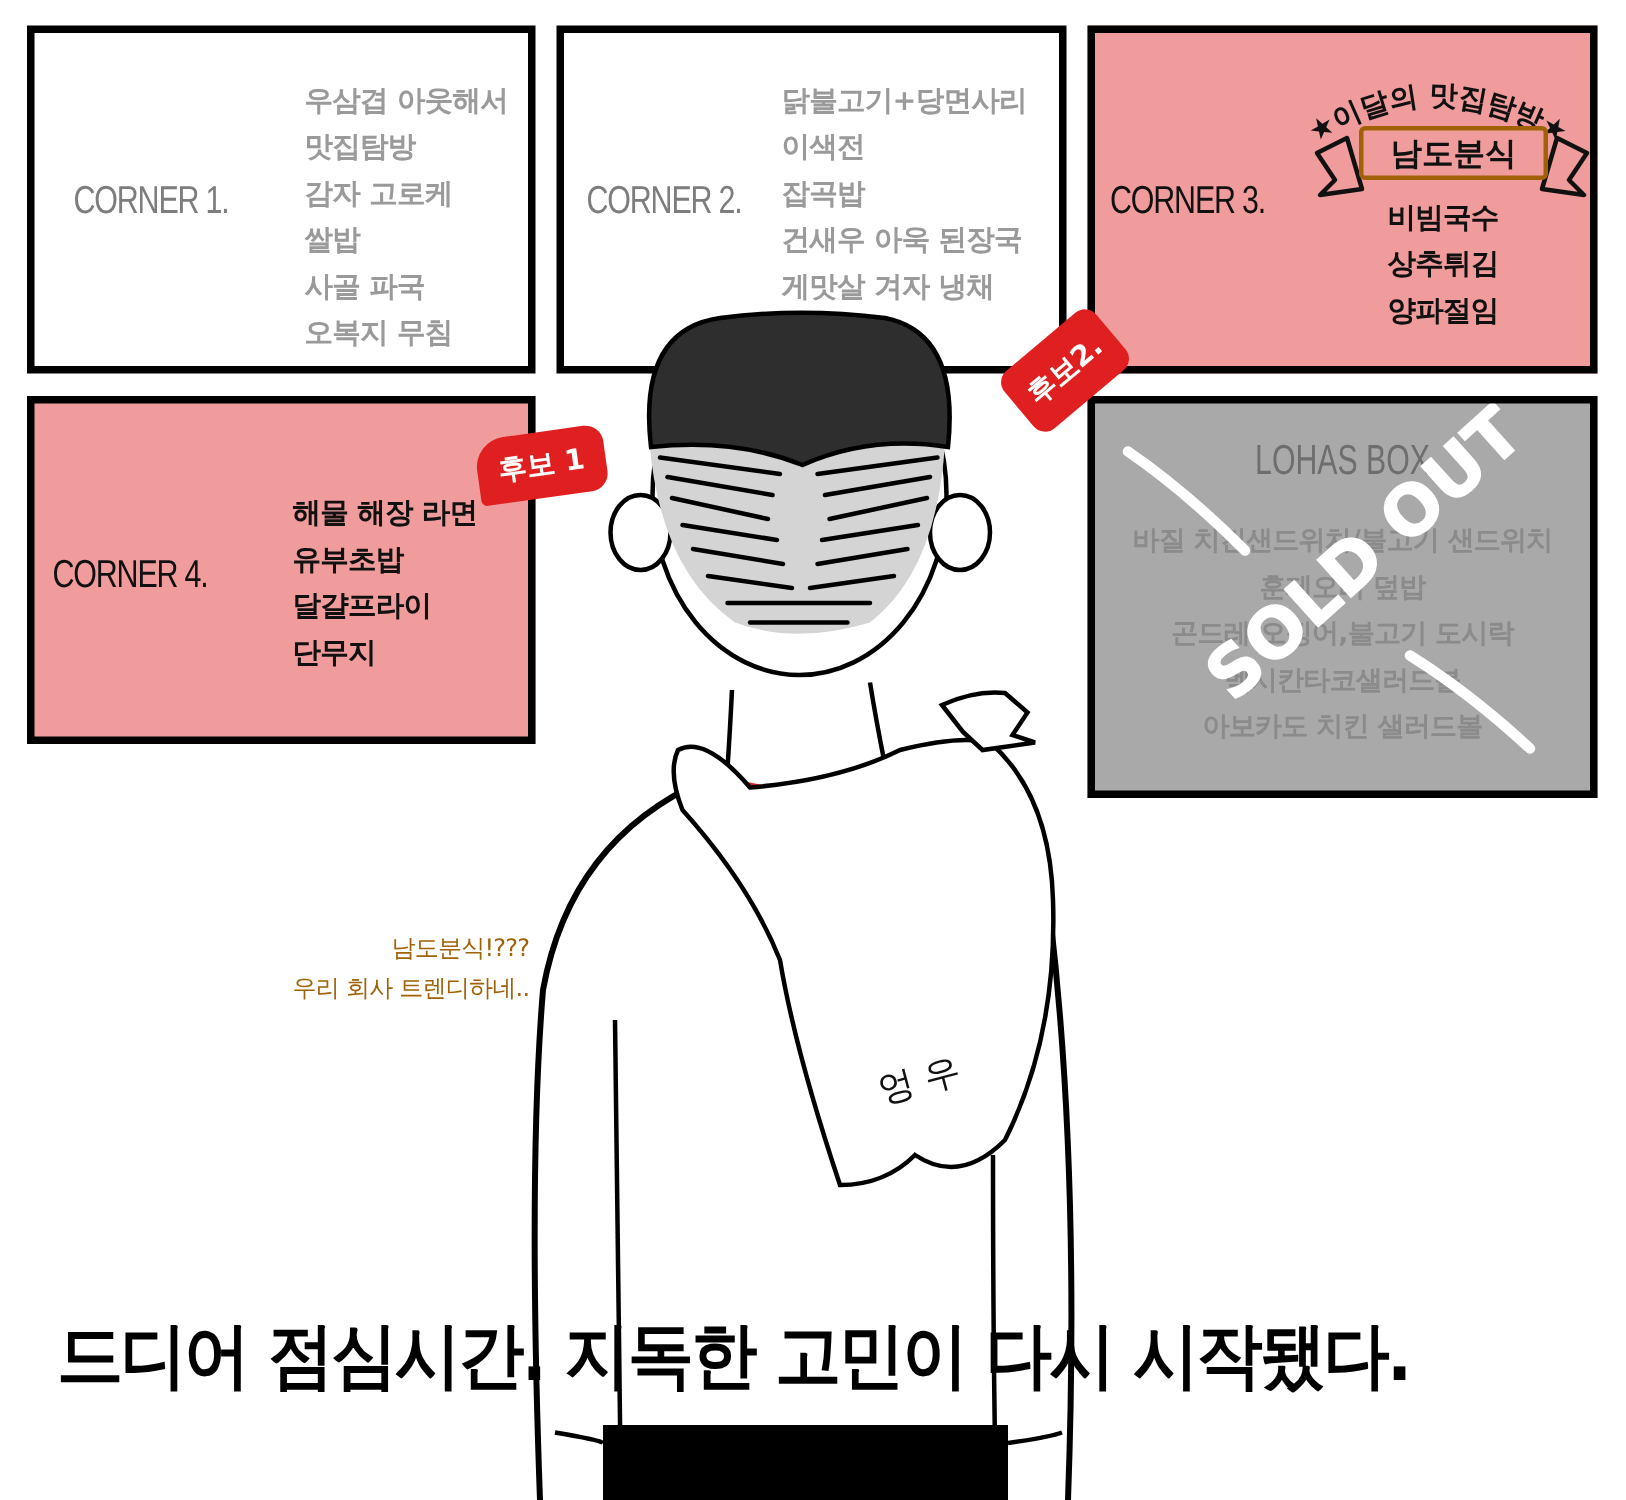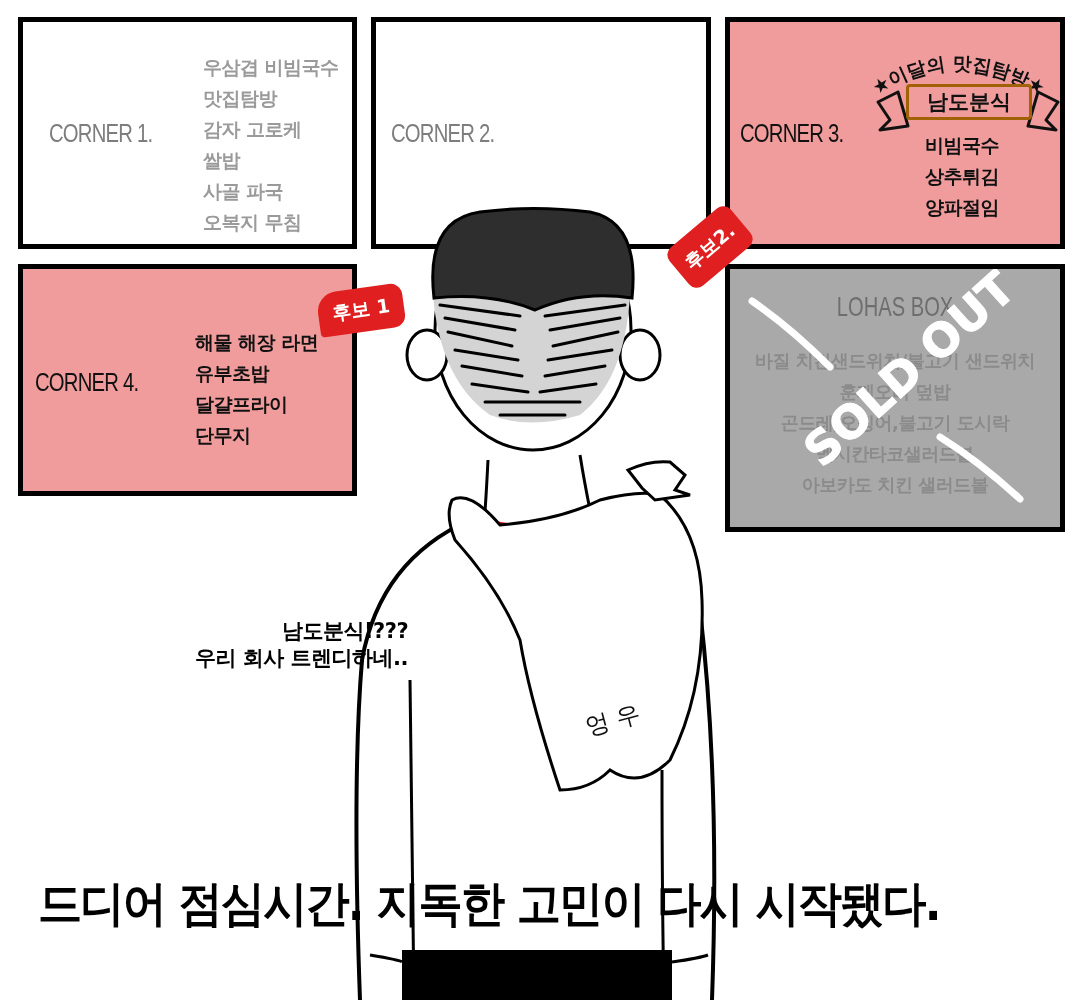--- a/index.html
+++ b/index.html
@@ -75,24 +75,24 @@
       background: #e02020;
       color: #fff;
       font-weight: bold;
       font-size: 19px;
       display: flex; align-items: center; justify-content: center;
       border-radius: 10px;
     }
 
     .speech {
       position: absolute;
-      font-weight: bold;
-      font-size: 21px;
+      font-weight: normal;
+      font-size: 16px;
       line-height: 27px;
-      color: #000000;
+      color: #a16207;
       letter-spacing: -0.5px;
     }
     .speech.left { text-align: right; }
 
     .caption {
       position: absolute;
       left: 38px; top: 872px;
       font-weight: bold;
       font-size: 48px;
       letter-spacing: -2px;
@@ -103,31 +103,39 @@
     }
 
     svg.figure { position: absolute; left: 0; top: 0; }
   </style>
 </head>
 <body>
 
 <div class="panel white" style="left:18px; top:17px; width:339px; height:232px;">
   <div class="corner-label gray" style="left:26px; top:96px;">CORNER 1.</div>
   <ul class="menu-list gray" style="left:180px; top:30px;">
-    <li>우삼겹 비빔국수</li>
+    <li>우삼겹 아웃해서</li>
     <li>맛집탐방</li>
     <li>감자 고로케</li>
     <li>쌀밥</li>
     <li>사골 파국</li>
     <li>오복지 무침</li>
   </ul>
 </div>
 
 <div class="panel white" style="left:371px; top:17px; width:340px; height:232px;">
   <div class="corner-label gray" style="left:15px; top:96px;">CORNER 2.</div>
+  <ul class="menu-list gray" style="left:145px; top:30px;">
+    <li>닭불고기+당면사리</li>
+    <li>이색전</li>
+    <li>잡곡밥</li>
+    <li>건새우 아욱 된장국</li>
+    <li>게맛살 겨자 냉채</li>
+    <li>…무침</li>
+  </ul>
 </div>
 
 <div class="panel pink" style="left:725px; top:17px; width:340px; height:232px;">
   <div class="corner-label black" style="left:10px; top:96px;">CORNER 3.</div>
   <svg width="340" height="110" style="position:absolute; left:0; top:0;">
     <defs>
         <path id="arcPath" d="M140,78 Q225,18 318,78" fill="none"></path>
       </defs>
     <text font-family="DejaVu Sans, sans-serif" font-weight="bold" font-size="19" fill="#111">
       <textPath href="#arcPath" startOffset="50%" text-anchor="middle">★이달의 맛집탐방★</textPath>

